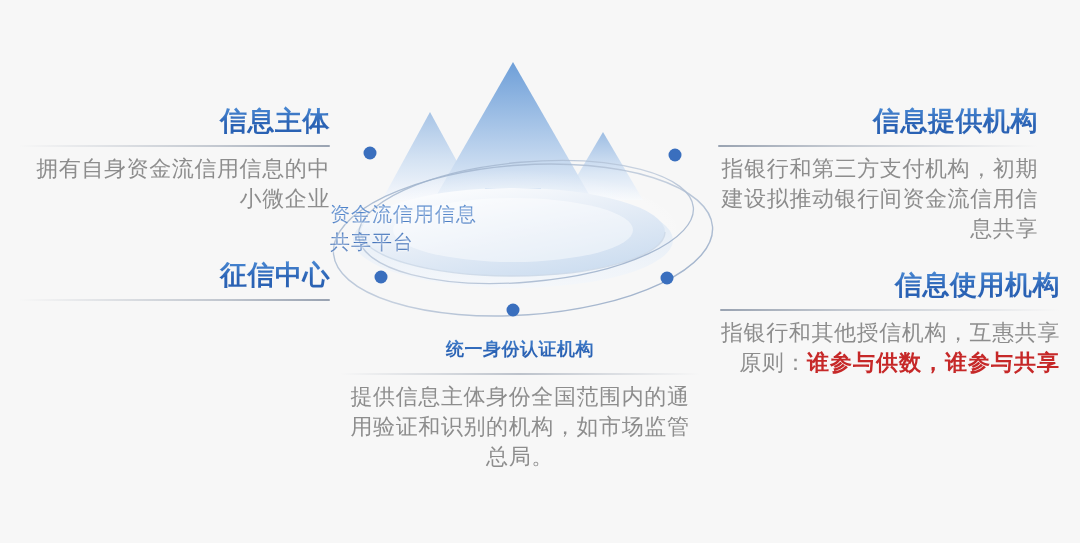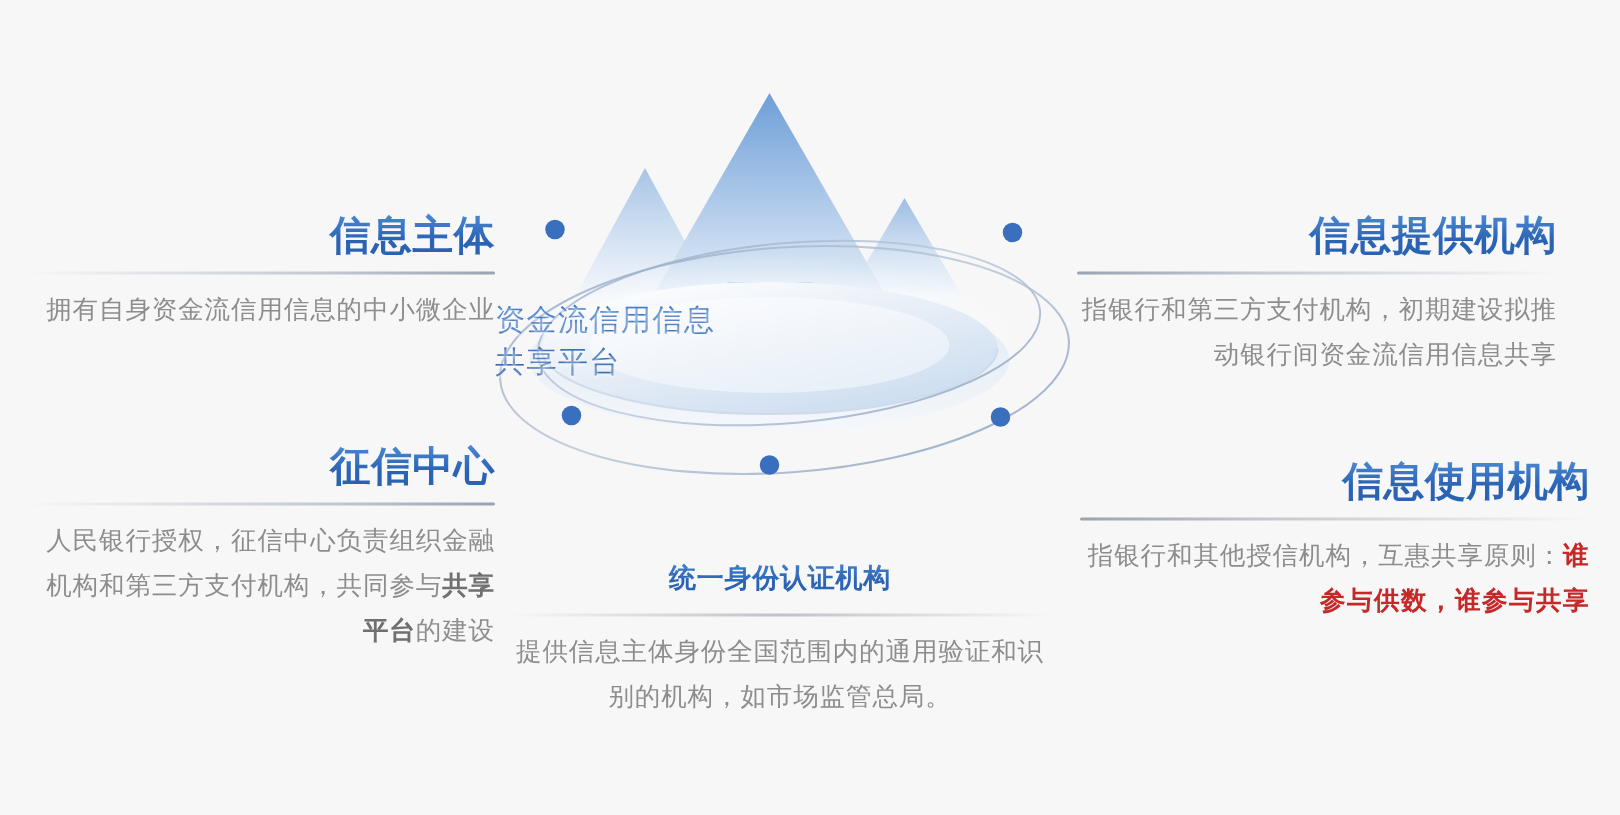--- a/index.html
+++ b/index.html
@@ -52,21 +52,20 @@
     -webkit-text-fill-color: transparent;
     text-shadow: 0 1px 2px rgba(255,255,255,0.7);
   }
   #platform-label .line {
     display: block;
   }
 
   
   .block {
     position: absolute;
-    margin-top: 36px;
   }
   .block h2 {
     margin: 0;
     font-family: "Liberation Sans", "DejaVu Sans", sans-serif;
     font-size: 27px;
     font-weight: bold;
     letter-spacing: 0.5px;
     line-height: 34px;
     color: #2e6ec0;
     background: linear-gradient(180deg, #4f8fd8 0%, #2a62b4 60%, #2a62b4 100%);
@@ -80,22 +79,22 @@
     margin-bottom: 9px;
     border-radius: 1px;
   }
   .rule.to-left {
     background: linear-gradient(90deg, rgba(180,188,198,0) 0%, rgba(150,160,175,0.55) 65%, rgba(130,142,160,0.8) 100%);
   }
   .rule.to-right {
     background: linear-gradient(90deg, rgba(130,142,160,0.8) 0%, rgba(150,160,175,0.55) 35%, rgba(180,188,198,0) 100%);
   }
   .body-text {
-    font-family: Liberation Serif, serif;
-    font-size: 17px;
+    font-family: Liberation Mono, monospace;
+    font-size: 22px;
     line-height: 30px;
     color: #8d8d8d;
     letter-spacing: 0.6px;
   }
   .body-text b {
     color: #707070;
     font-weight: bold;
   }
   .body-text .red {
     color: #c62828;
@@ -196,21 +195,20 @@
 
   <div class="block" id="block-subject">
     <h2>信息主体</h2>
     <div class="rule to-left"></div>
     <div class="body-text">拥有自身资金流信用信息的中小微企业</div>
   </div>
 
   <div class="block" id="block-credit-center">
     <h2>征信中心</h2>
     <div class="rule to-left"></div>
-    <div class="body-text"><span>人民银行授权，征信中心负责组织金融机构和第三方支付机构，共同参与</span><b>共享平台</b><span>的建设</span></div>
   </div>
 
   <div class="block" id="block-provider">
     <h2>信息提供机构</h2>
     <div class="rule to-right"></div>
     <div class="body-text">指银行和第三方支付机构，初期建设拟推动银行间资金流信用信息共享</div>
   </div>
 
   <div class="block" id="block-user">
     <h2>信息使用机构</h2>

